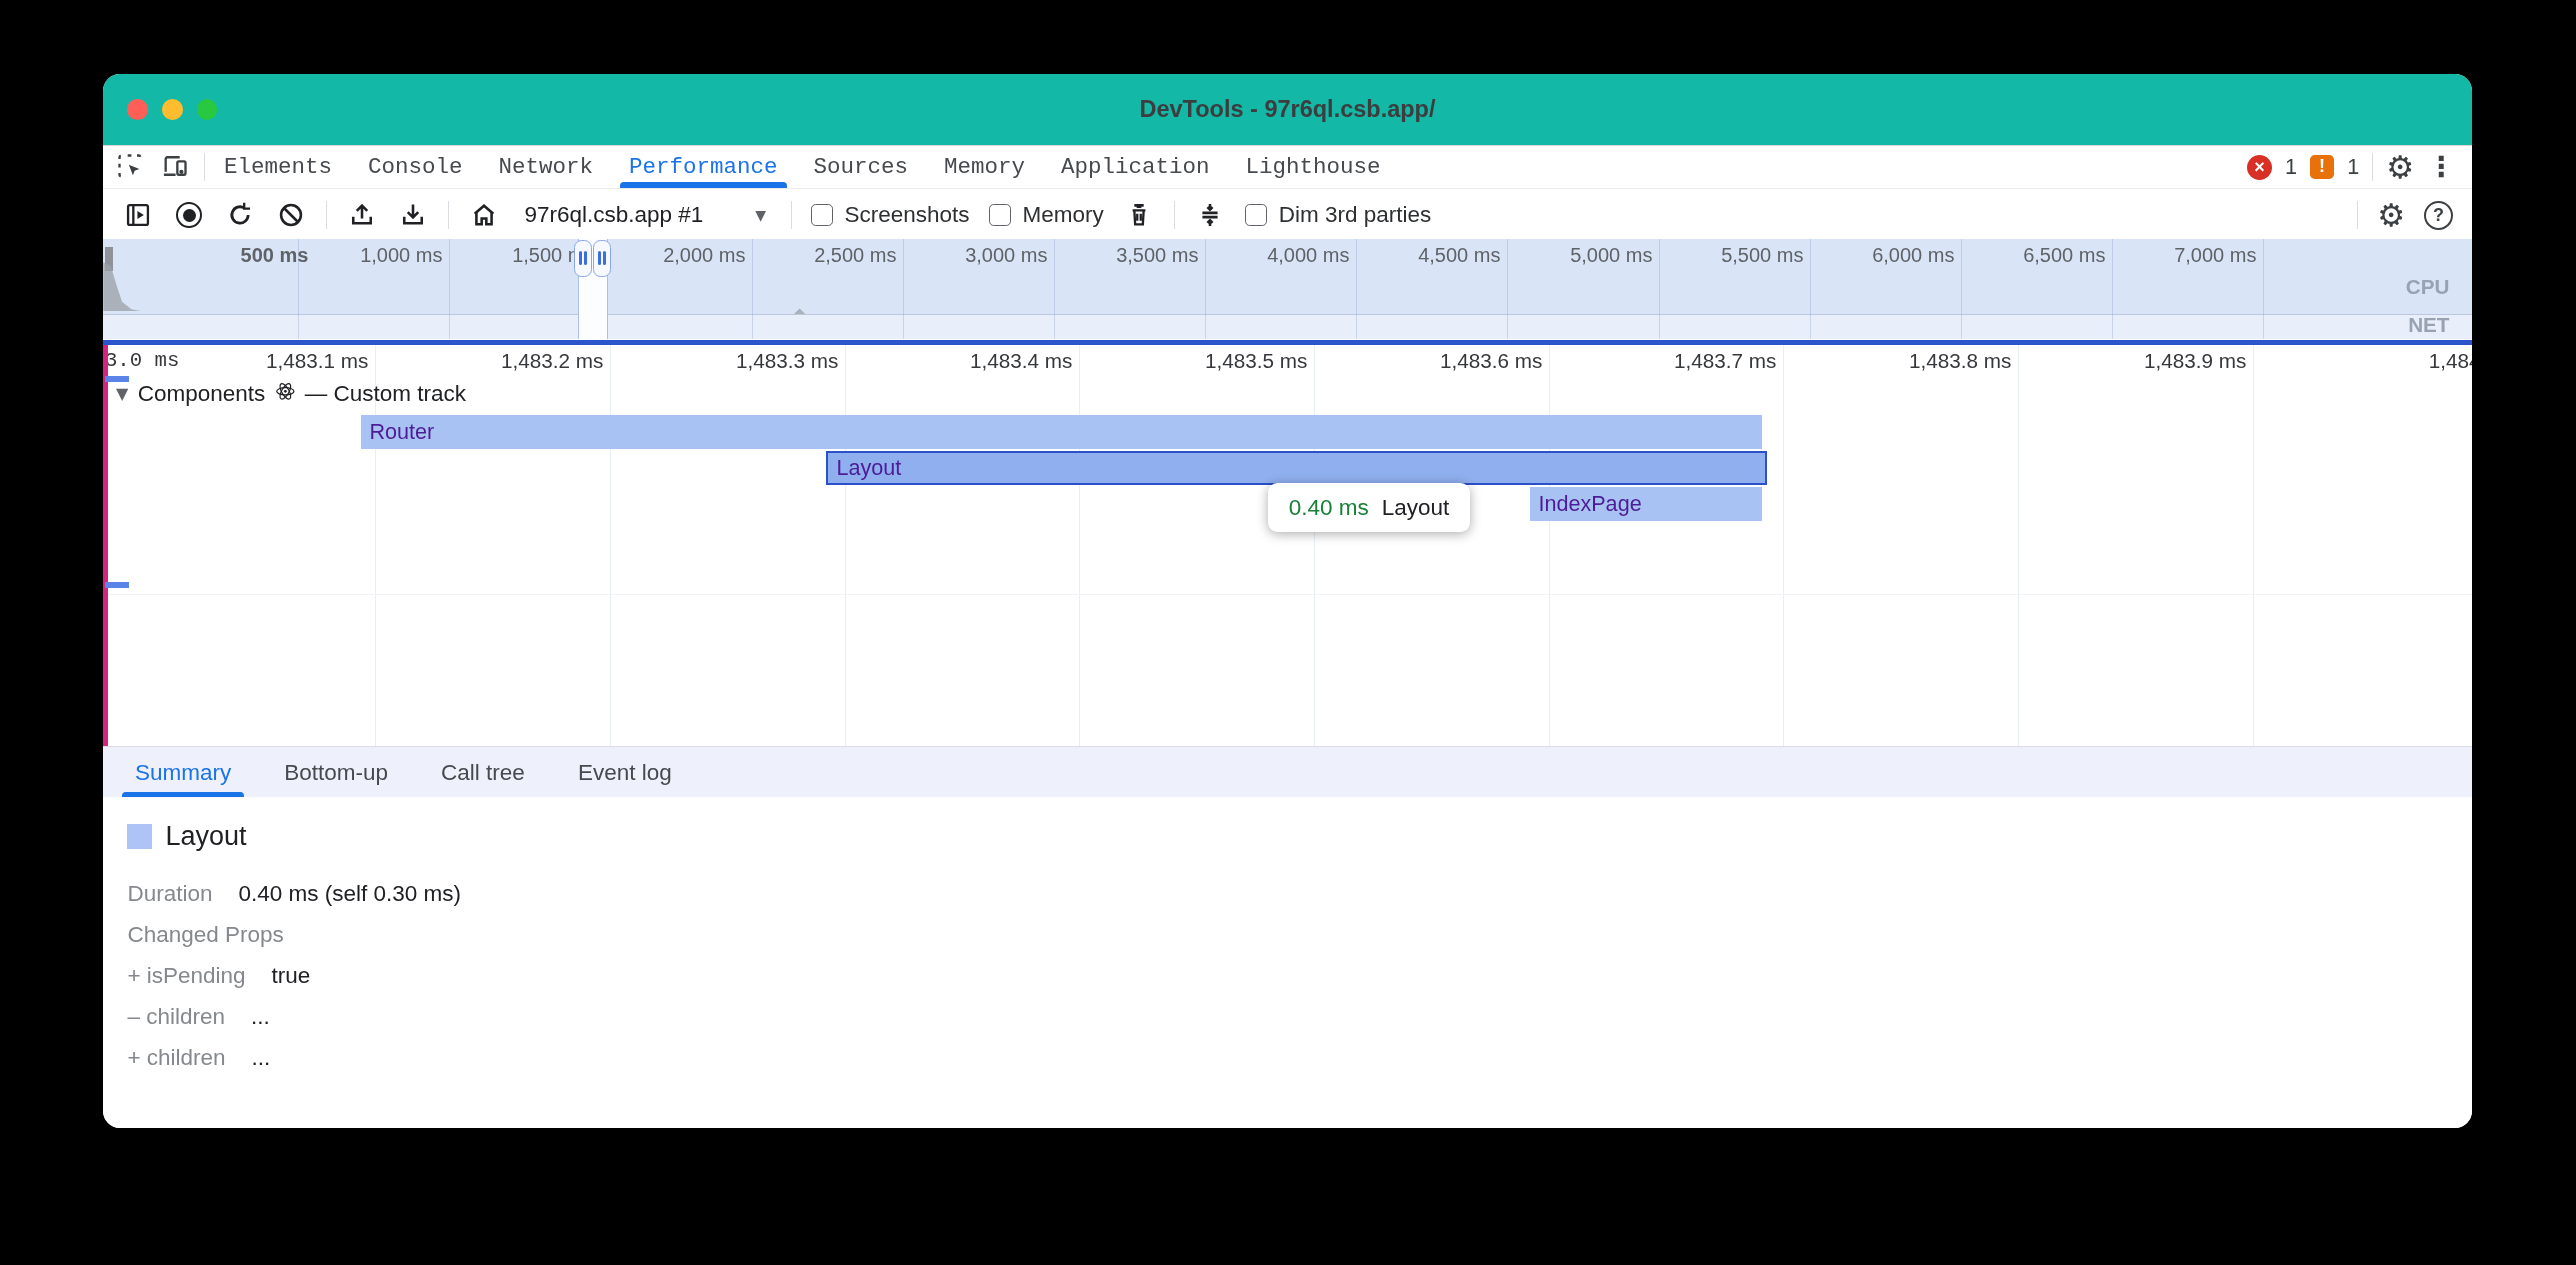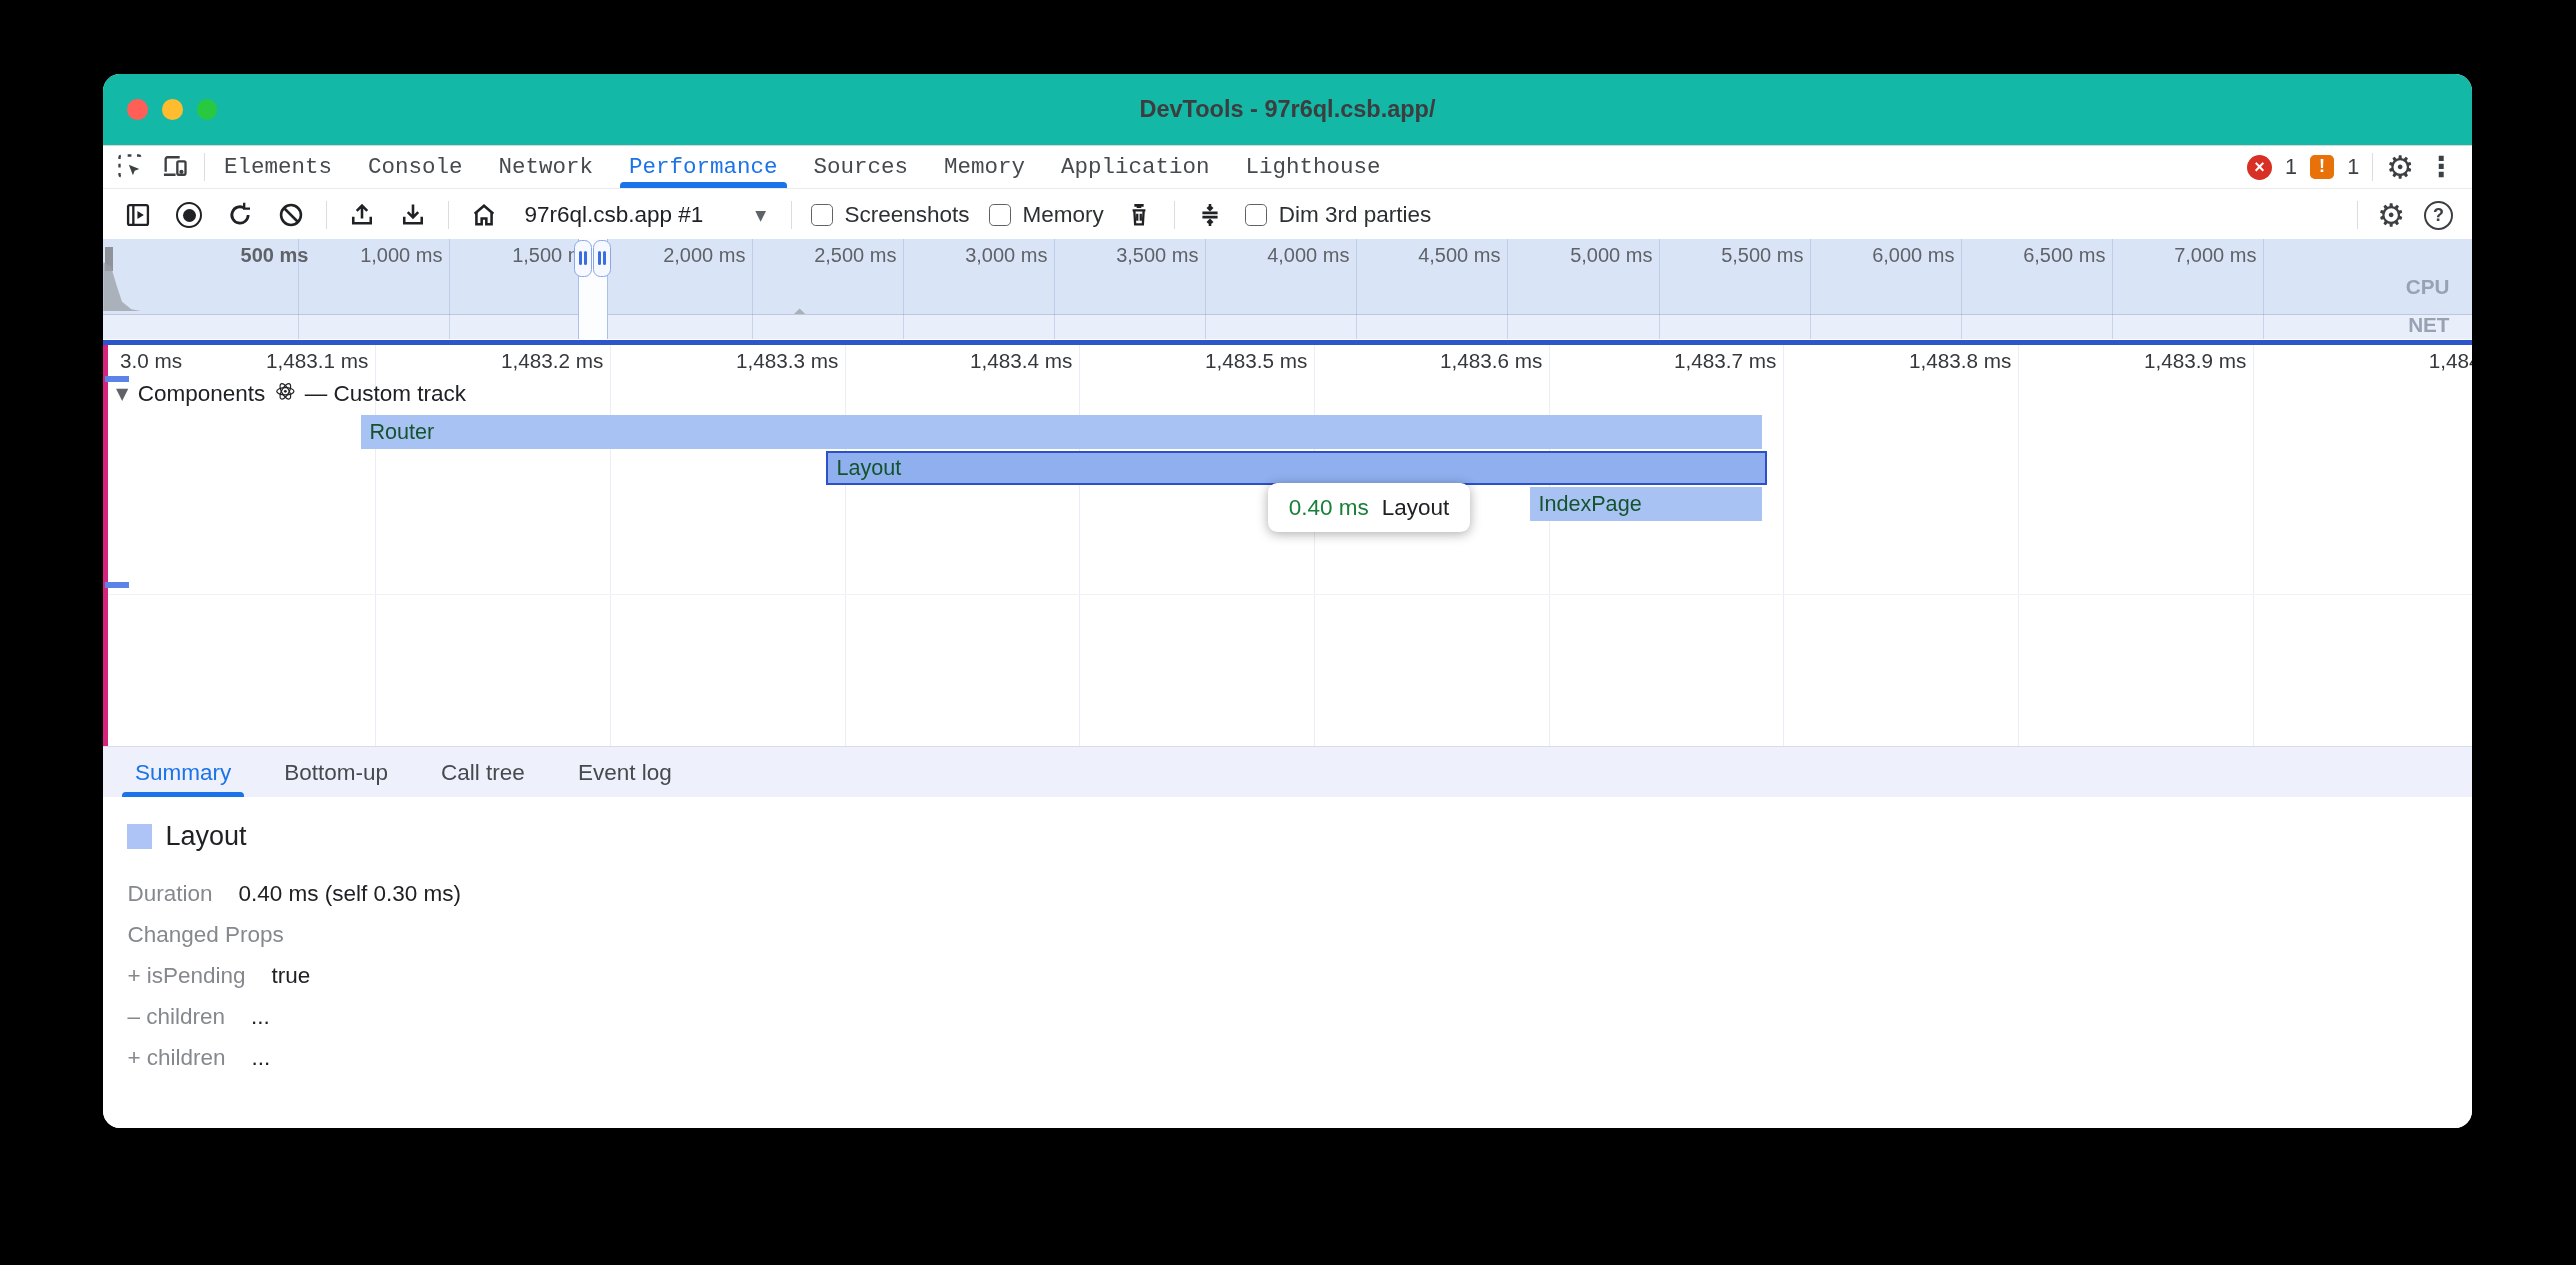--- a/index.html
+++ b/index.html
@@ -66,21 +66,21 @@
   .bump{position:absolute;background:#9aa0a6;opacity:.75;clip-path:polygon(0 100%,50% 0,100% 100%);}
   #rangeline{top:266px;height:5.6px;background:#2c55cc;}
   #ruler{top:271px;height:30px;background:#fff;overflow:hidden;border-bottom:0.9px solid #f0f0f0;}
   .rl-label{position:absolute;top:3.8px;transform:translateX(-100%);padding-right:6.6px;font-size:20.7px;color:#36383b;white-space:nowrap;}
   .rl-label.first{transform:none;padding-right:0;padding-left:1.9px;}
   #flame{top:301px;height:371px;background:#fff;overflow:hidden;}
   .vline{position:absolute;top:0;bottom:0;width:0.9px;background:#e9edf5;}
   .hline{position:absolute;left:0;right:0;height:0.9px;background:#f0f2f7;}
   .track-head{position:absolute;left:13px;top:5.6px;display:flex;align-items:center;gap:9.4px;font-size:22.5px;color:#202124;}
   .tri{font-size:16px;color:#5f6368;}
-  .bar{position:absolute;height:34px;background:#a9c2f4;box-sizing:border-box;font-size:21.6px;color:#14532d;
+  .bar{position:absolute;height:34px;background:#a9c2f4;box-sizing:border-box;font-size:21.6px;color:#4c1d95;
     display:flex;align-items:center;padding-left:8.4px;white-space:nowrap;overflow:hidden;}
   .bar.selected{background:#8fafee;border:2.8px solid #2b50c8;}
   .pink-line{position:absolute;left:0;top:271px;width:4.7px;height:401px;background:#d6247e;z-index:5;}
   .blue-dash{position:absolute;left:1.9px;width:24.4px;height:5.6px;background:#5b84e8;z-index:6;}
   .tooltip{position:absolute;left:1165px;top:108px;height:49px;background:#fff;border-radius:9.4px;z-index:9;
     box-shadow:0 1.9px 11.3px rgba(0,0,0,.33);display:flex;align-items:center;gap:13px;padding:0 20.7px;font-size:22.5px;white-space:nowrap;}
   .tt-dur{color:#188038;}
   .tt-name{color:#202124;}
   
   #btabs{top:672px;height:51px;background:#eef1fb;border-top:0.9px solid #d9dde9;border-bottom:0.9px solid #e2e6f0;
@@ -298,21 +298,21 @@
     </div>
     <div class="sel-handle" style="left:490px;">
       <span class="grip"></span>
         <span class="grip"></span>
     </div>
   </div>
 
   <div class="pane" id="rangeline"></div>
 
   <div class="pane" id="ruler">
-      <div class="rl-label first" style="left: 15px;">3.0 ms</div>
+      <div class="rl-label first" style="left: 0; font-family: Liberation Mono, monospace;">3.0 ms</div>
       <div class="rl-label" style="left: 272px;">1,483.1 ms</div>
       <div class="vline" style="left: 272px;"></div>
       <div class="rl-label" style="left: 507px;">1,483.2 ms</div>
       <div class="vline" style="left: 507px;"></div>
       <div class="rl-label" style="left: 742px;">1,483.3 ms</div>
       <div class="vline" style="left: 742px;"></div>
       <div class="rl-label" style="left: 976px;">1,483.4 ms</div>
       <div class="vline" style="left: 976px;"></div>
       <div class="rl-label" style="left: 1211px;">1,483.5 ms</div>
       <div class="vline" style="left: 1211px;"></div>

